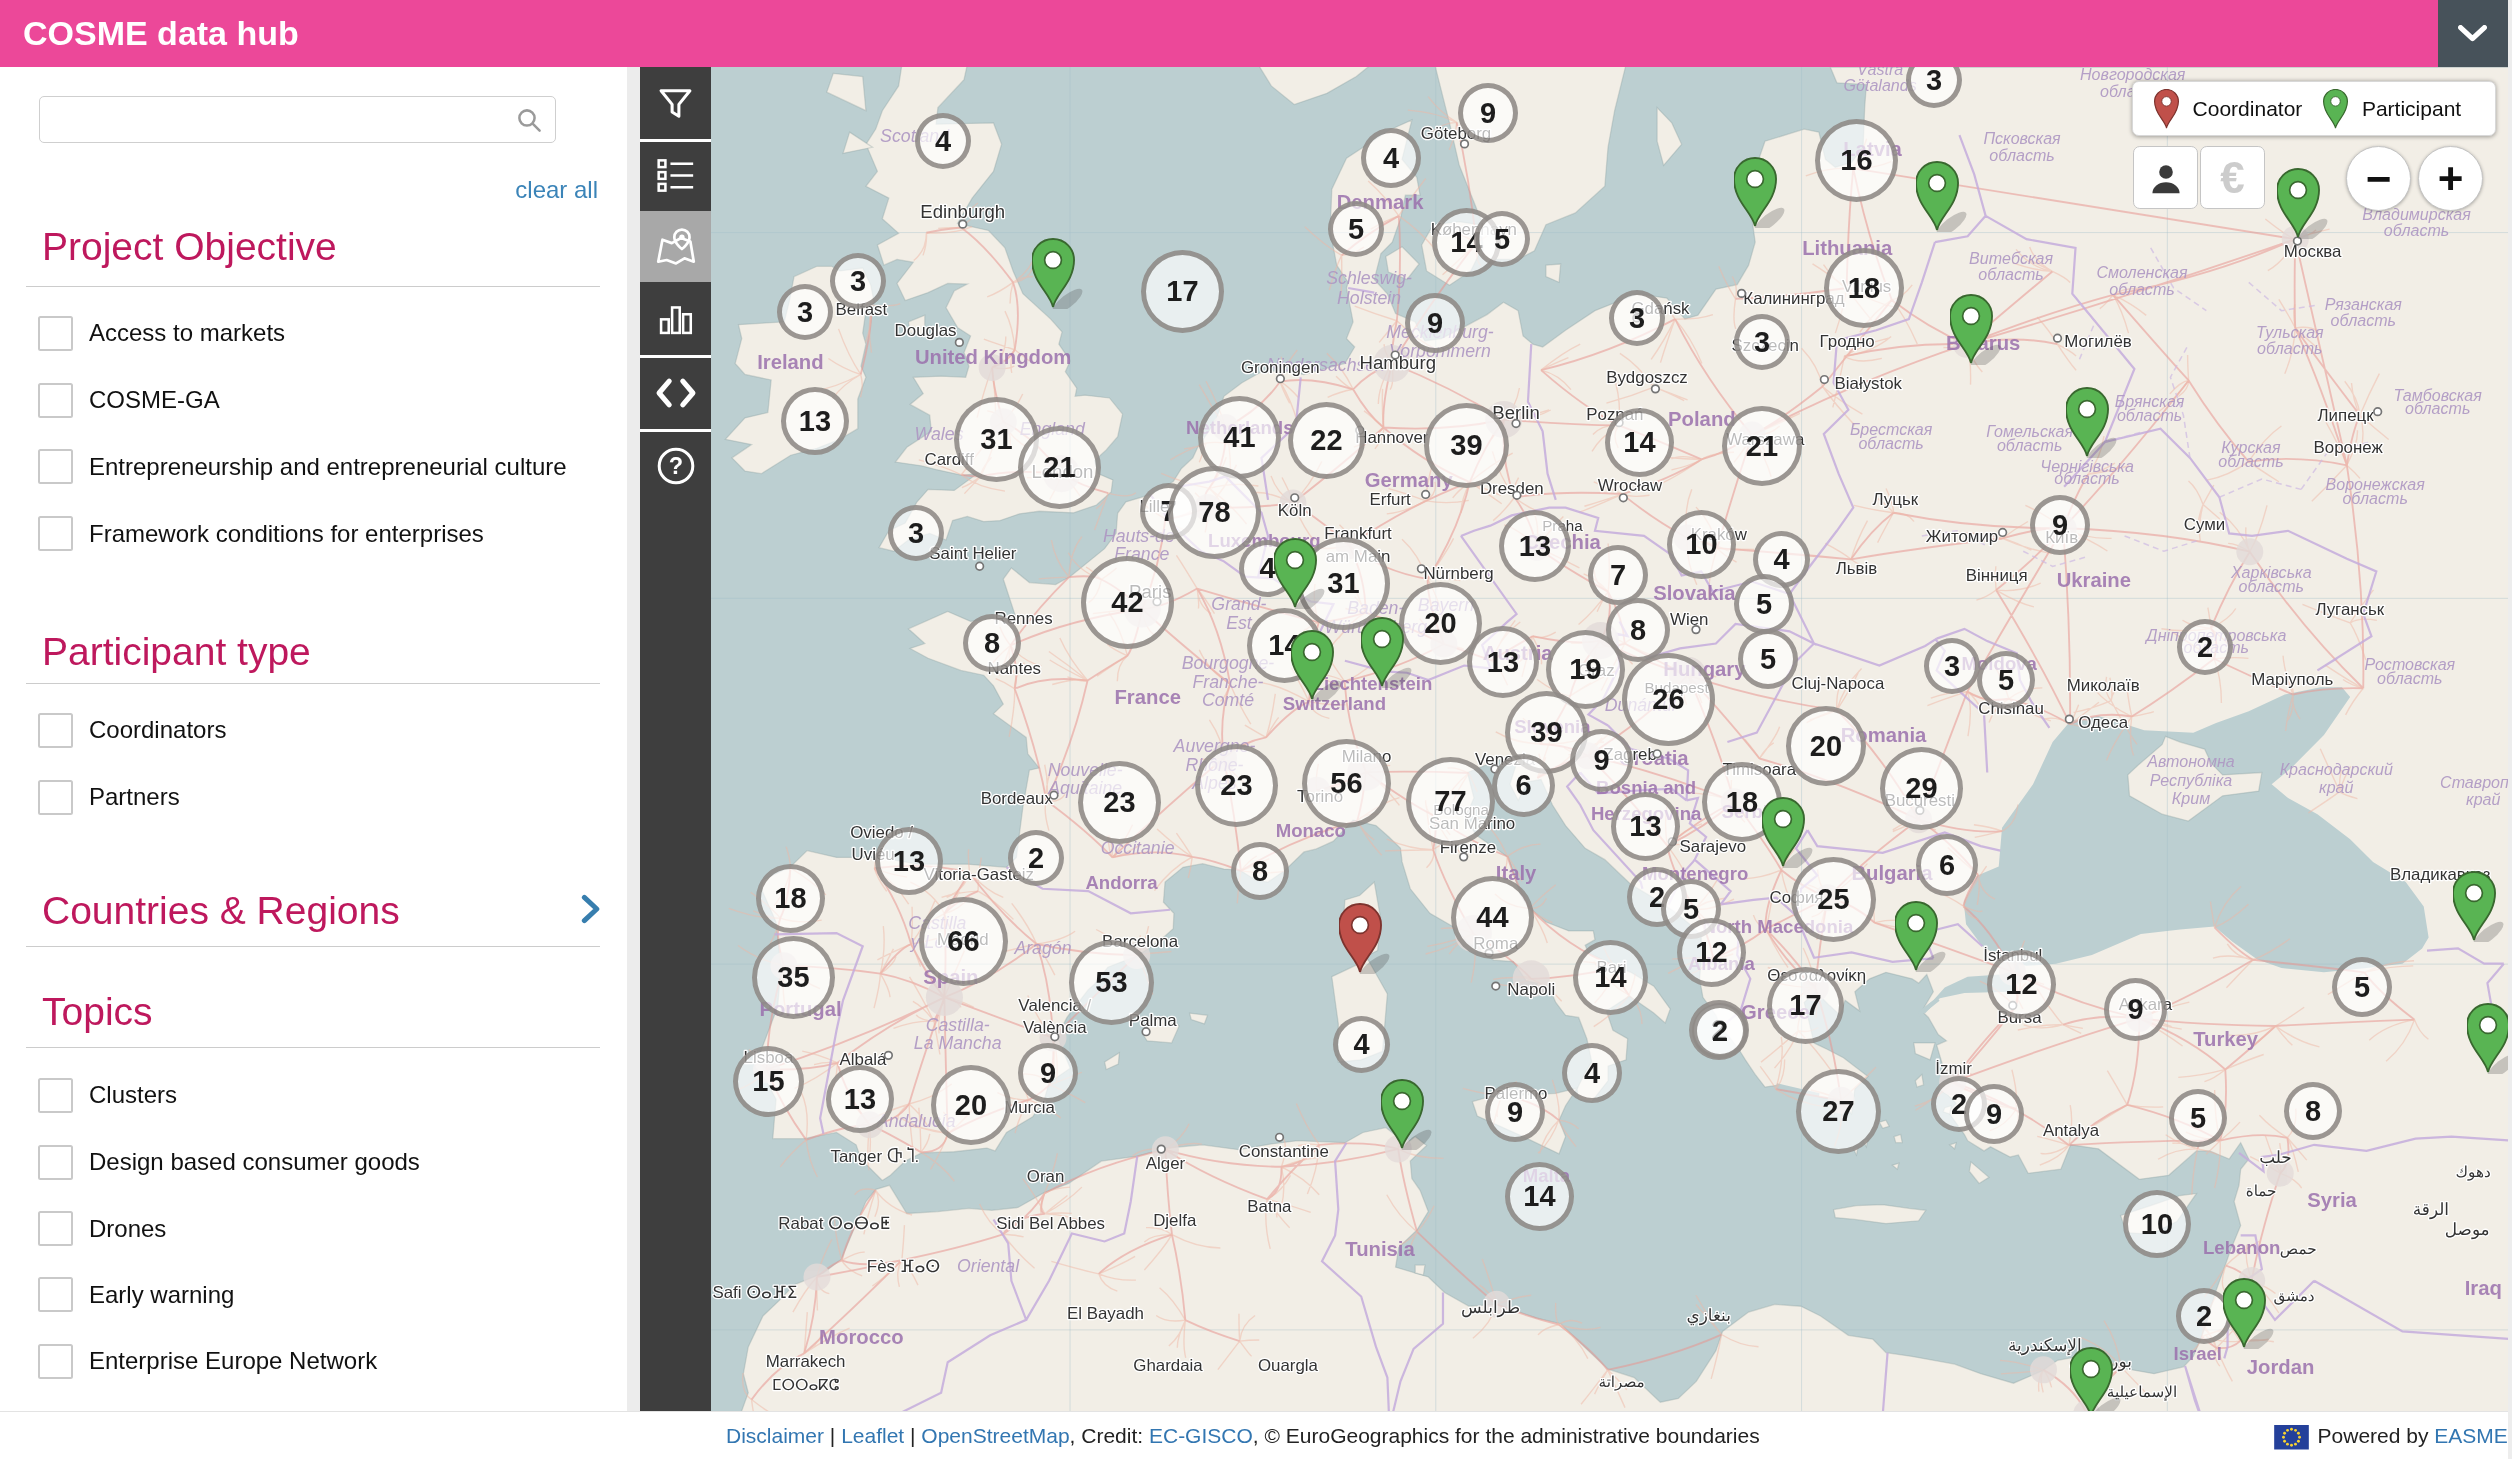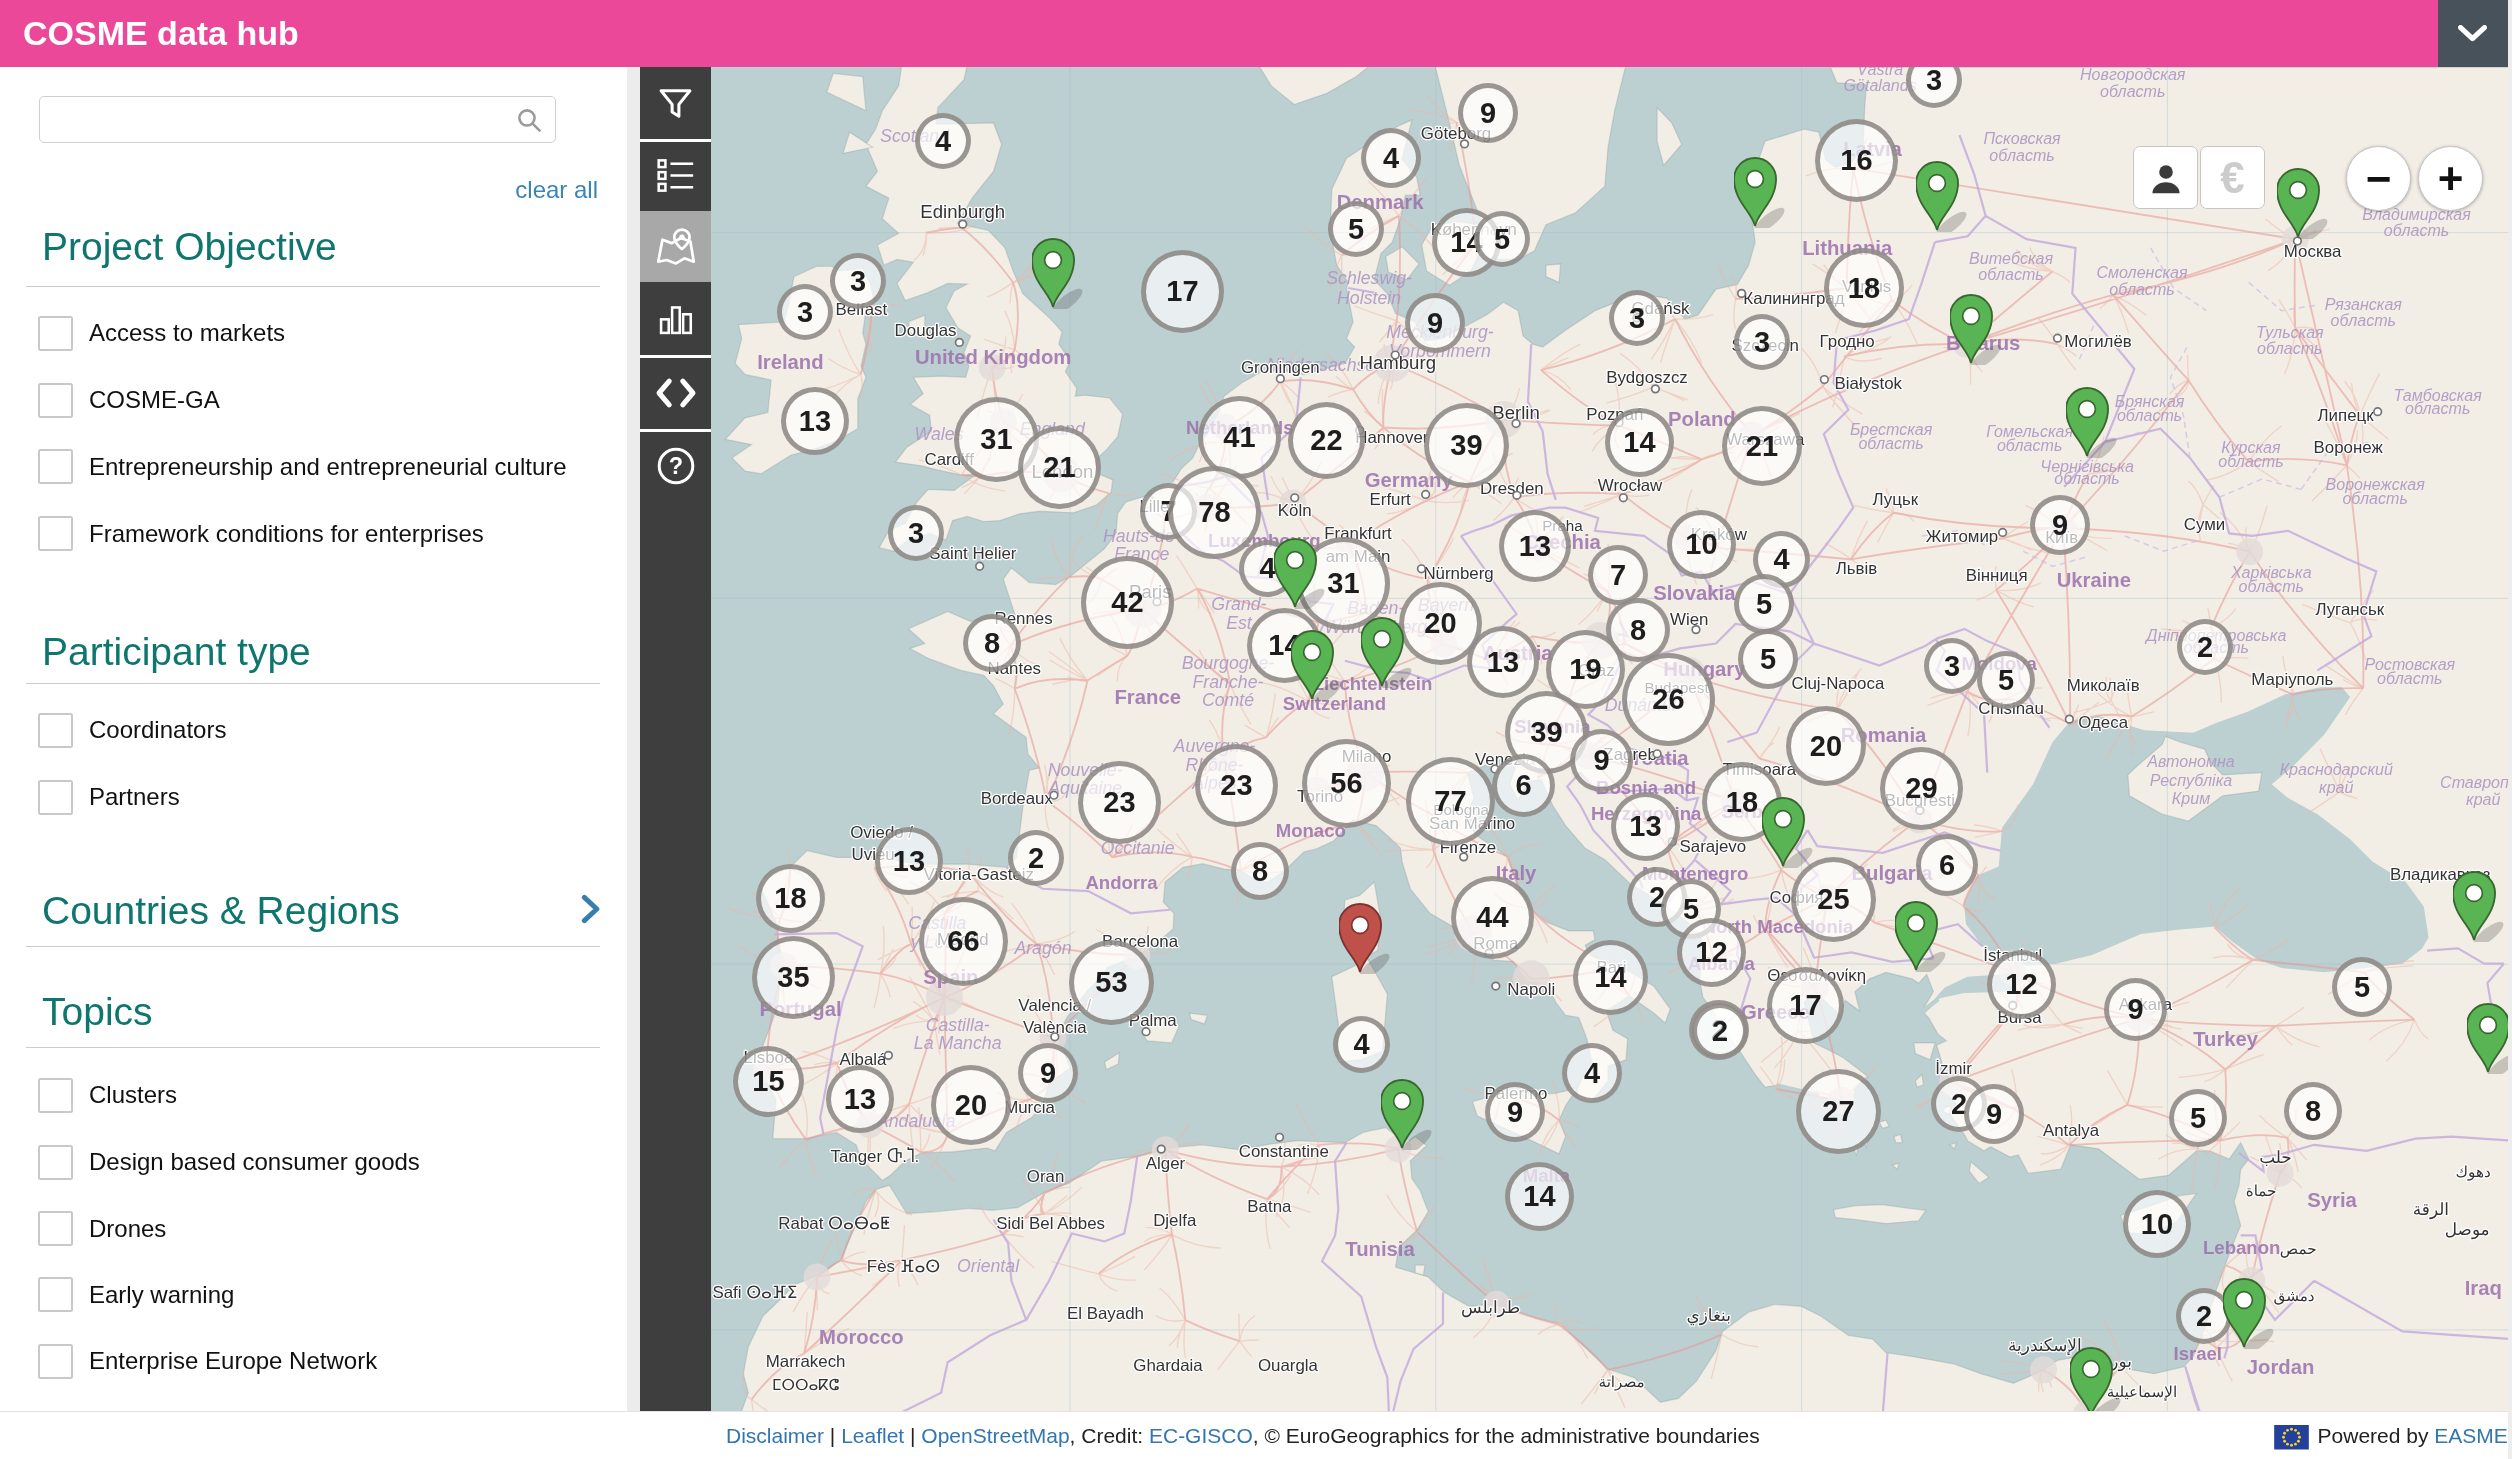--- a/index.html
+++ b/index.html
@@ -20,21 +20,21 @@
 .sqbtn{position:absolute;width:65px;height:63px;background:#fff;border:1.7px solid #c5c5c5;border-radius:6.8px;box-sizing:border-box;
  display:flex;align-items:center;justify-content:center;}
 .zbtn{position:absolute;width:65px;height:65px;background:#fff;border:1.7px solid #c5c5c5;border-radius:50%;box-sizing:border-box;
  color:#111;font-size:44px;font-weight:bold;display:flex;align-items:center;justify-content:center;box-shadow:0 0.8px 3.4px rgba(0,0,0,0.3);}
 #footer{position:absolute;left:0;top:1411px;width:2512px;height:49px;background:#fff;border-top:0.8px solid #e3e3e3;font-size:21px;color:#222;}
 #footer .attrib{position:absolute;left:726px;top:0;line-height:47px;}
 #footer a{color:#3276b1;text-decoration:none;}
 #footer .pow{position:absolute;right:4.2px;top:0;line-height:47px;}
 #rstrip{position:absolute;right:0;top:0;width:4.2px;height:1460px;background:#ededed;}
 #search{position:absolute;left:39px;top:96px;width:517px;height:47px;border:1.7px solid #cfcfcf;border-radius:5px;box-sizing:border-box;}
-.h2{position:absolute;left:42px;color:#0f766e;font-size:39px;}
+.h2{position:absolute;left:42px;color:#be185d;font-size:39px;}
 .hr{position:absolute;left:26px;width:574px;height:0;border-top:1.7px solid #ccc;}
 .cb{position:absolute;left:38px;width:35px;height:35px;border:2.1px solid #c9c9c9;border-radius:2.5px;box-sizing:border-box;background:#fff;}
 .lb{position:absolute;left:89px;font-size:24px;color:#111;}
 #clearall{position:absolute;left:0;top:176px;width:598px;text-align:right;color:#3b84b8;font-size:24px;}
 </style></head>
 <body>
 <div id="page">
 <div id="map">
       <div class="base" style="position:absolute;left:0;top:0"><svg width="1801" height="1344" viewBox="0 0 2132 1591">
           <rect x="0" y="0" width="2132" height="1591" fill="#bccfd1"></rect>
@@ -593,20 +593,32 @@
       <svg class="pin" style="left:670px;top:1012px" width="74" height="71" viewBox="-25 -82 88 84">
         <ellipse cx="17" cy="-7" rx="22" ry="7.5" fill="rgba(70,70,70,0.26)" transform="rotate(-38 17 -7)"></ellipse>
         <path d="M0 0 C -3 -16 -25 -30 -25 -56 A 25 25 0 1 1 25 -56 C 25 -30 3 -16 0 0 Z" fill="#59b453" stroke="#39682f" stroke-width="2.2"></path>
         <circle cx="0" cy="-56" r="10" fill="#fff" stroke="#39682f" stroke-width="2"></circle>
       </svg>
       <svg class="pin" style="left:628px;top:836px" width="74" height="71" viewBox="-25 -82 88 84">
         <ellipse cx="17" cy="-7" rx="22" ry="7.5" fill="rgba(70,70,70,0.26)" transform="rotate(-38 17 -7)"></ellipse>
         <path d="M0 0 C -3 -16 -25 -30 -25 -56 A 25 25 0 1 1 25 -56 C 25 -30 3 -16 0 0 Z" fill="#c0504a" stroke="#7d332e" stroke-width="2.2"></path>
         <circle cx="0" cy="-56" r="10" fill="#fff" stroke="#7d332e" stroke-width="2"></circle>
       </svg>
+      <div id="legend">
+        <svg width="29" height="40" viewBox="-25 -82 50 84" style="margin:0 12px 0 18.6px">
+          <path d="M0 0 C -3 -16 -25 -30 -25 -56 A 25 25 0 1 1 25 -56 C 25 -30 3 -16 0 0 Z" fill="#c0504a" stroke="#7d332e" stroke-width="2.5"></path>
+          <circle cx="0" cy="-56" r="10" fill="#fff" stroke="#7d332e" stroke-width="2"></circle>
+        </svg>
+        <span>Coordinator</span>
+        <svg width="29" height="40" viewBox="-25 -82 50 84" style="margin:0 12px 0 18.6px">
+          <path d="M0 0 C -3 -16 -25 -30 -25 -56 A 25 25 0 1 1 25 -56 C 25 -30 3 -16 0 0 Z" fill="#59b453" stroke="#39682f" stroke-width="2.5"></path>
+          <circle cx="0" cy="-56" r="10" fill="#fff" stroke="#39682f" stroke-width="2"></circle>
+        </svg>
+        <span>Participant</span>
+      </div>
       <div class="sqbtn" style="left:1422px;top:79px">
         <svg width="34" height="34" viewBox="0 0 40 40">
           <circle cx="20" cy="13" r="8" fill="#3a3a3a"></circle>
           <path d="M4 38 a16 13 0 0 1 32 0 Z" fill="#3a3a3a"></path>
         </svg>
       </div>
       <div class="sqbtn" style="left:1489px;top:79px;color:#ccc;font-size:44px;font-weight:bold">€</div>
       <div class="zbtn" style="left:1635px;top:79px">−</div>
       <div class="zbtn" style="left:1707px;top:79px">+</div>
     </div>

